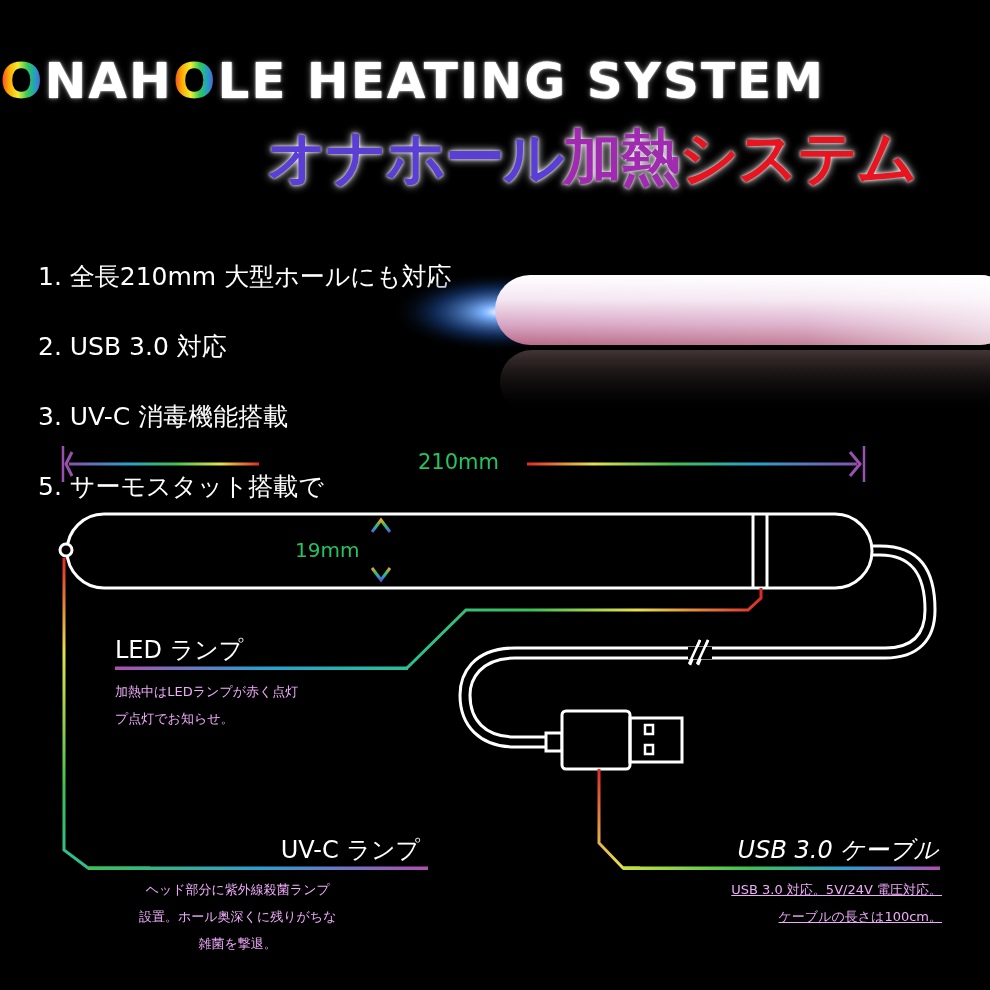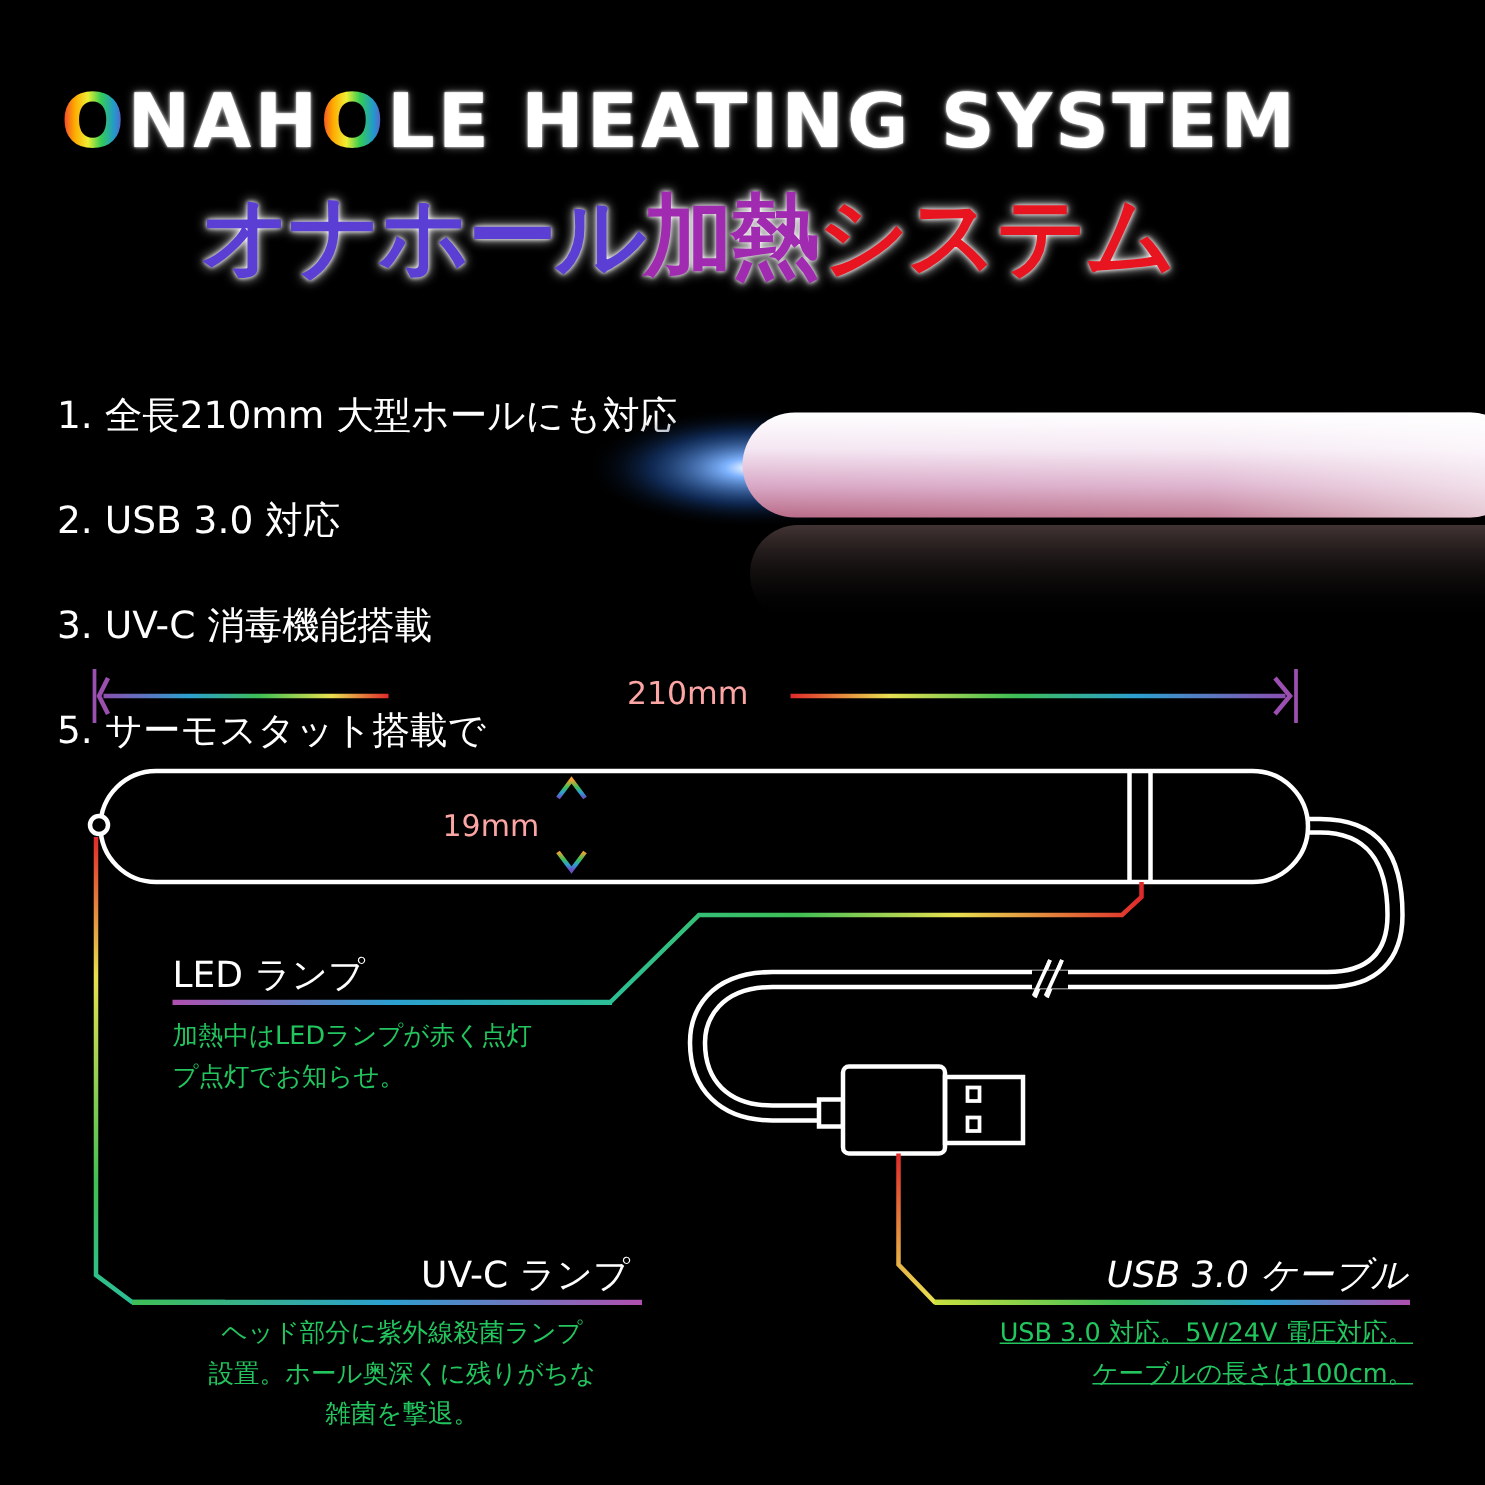--- a/index.html
+++ b/index.html
@@ -1,38 +1,38 @@
 <!DOCTYPE html>
 <html><head>
 <meta charset="utf-8">
 <style>
   html, body { margin: 0; padding: 0; background: #000; }
   body { width: 990px; height: 990px; position: relative; overflow: hidden; font-family: "DejaVu Sans", sans-serif; color: #fff; }
   .abs { position: absolute; }
   .title-en {
-    left: 0; top: 52px; width: 906px; text-align: center;
+    left: 0; top: 52px; width: 906px; 
     font-family: "DejaVu Sans", sans-serif; font-weight: bold; font-size: 50px; letter-spacing: 2px;
     color: #fff; text-shadow: 0 0 2px #fff, 0 0 6px rgba(255,255,255,0.5);
   }
   .title-en .o { background: linear-gradient(90deg,#e33,#fa0,#ee3,#3c5,#29c,#83c); -webkit-background-clip: text; background-clip: text; color: transparent; text-shadow: none; }
   .title-jp {
-    left: 0; top: 118px; width: 916px; text-align: center;
+    left: 0; top: 118px; width: 916px; text-align: right;
     font-family: "DejaVu Sans", sans-serif; font-weight: bold; font-size: 60px; letter-spacing: -2px;
   }
   .title-jp span { text-shadow: 0 0 3px #fff, 0 0 8px #fff; }
   .jp-a { color: #5b3fd4; }
   .jp-b { color: #a02ab0; }
   .jp-c { color: #e81420; }
 
   .features { left: 38px; top: 224px; font-size: 25px; line-height: 34px; color: #fff; }
   .features div { white-space: nowrap; margin-top: 36px; }
 
-  .dim-label { font-size: 21px; color: #fca5a5; }
+  .dim-label { font-size: 21px; color: #22c55e; }
   .callout-title { font-size: 24px; color: #fff; white-space: nowrap; }
-  .callout-text { font-size: 17px; line-height: 27px; color: #22c55e; white-space: nowrap; }
+  .callout-text { font-size: 13px; line-height: 27px; color: #f0abfc; white-space: nowrap; }
 </style>
 </head>
 <body>
 
 <div class="abs title-en">
   <span></span><span class="o">O</span><span>NAH</span><span class="o">O</span><span>LE HEATING SYSTEM</span>
 </div>
 <div class="abs title-jp">
   <span class="jp-a">オナホール</span><span class="jp-b">加熱</span><span class="jp-c">システム</span>
 </div>

